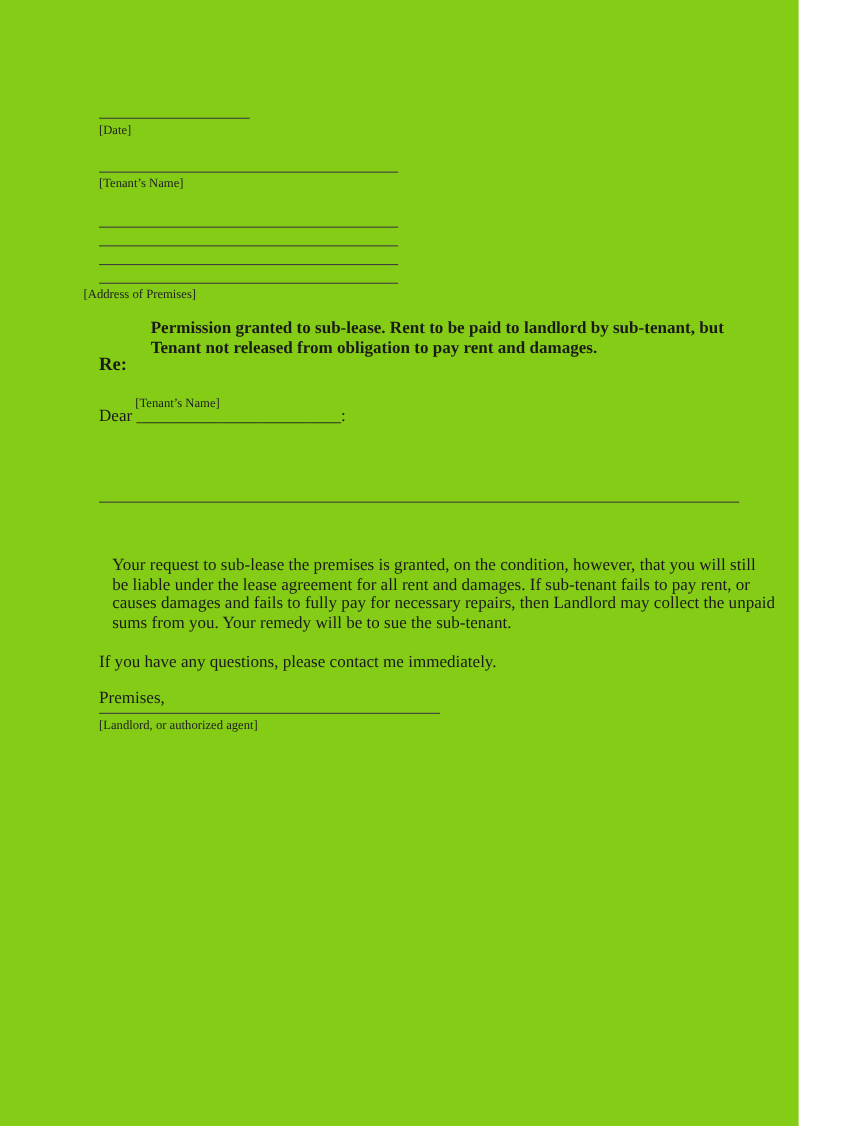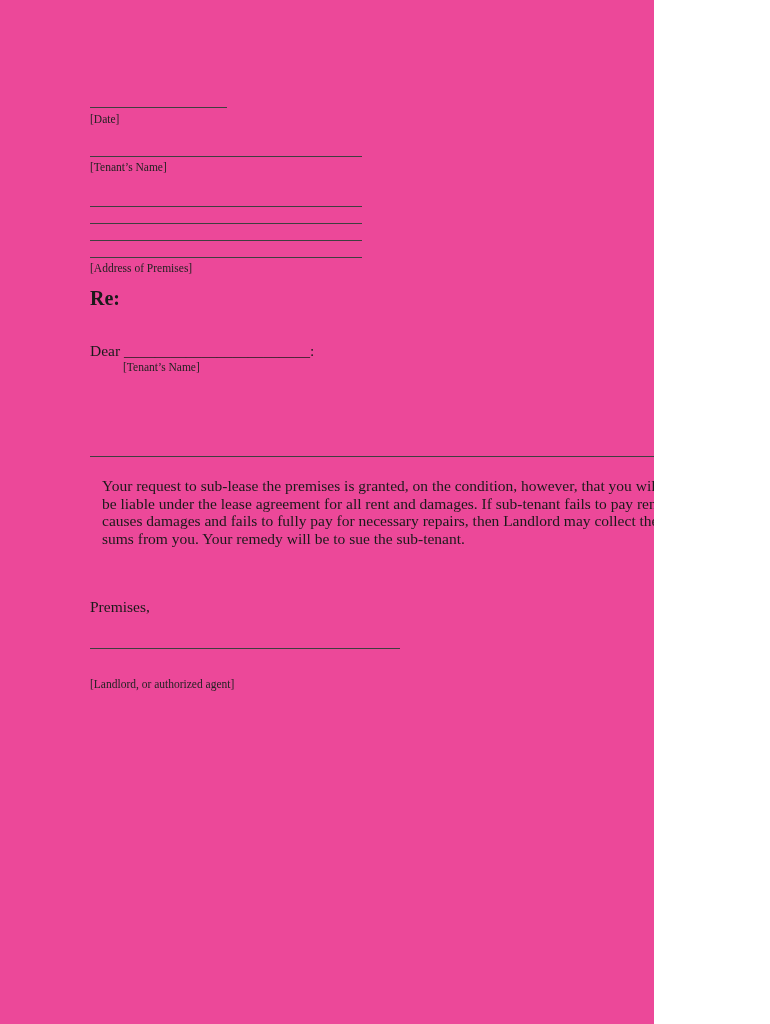--- a/index.html
+++ b/index.html
@@ -2,33 +2,34 @@
 <html><head>
 <meta charset="utf-8">
 <style>
   html, body {
     margin: 0;
     padding: 0;
     background: #ffffff;
   }
   .page {
     position: relative;
-    width: 654px;
+    width: 726px;
     height: 1024px;
-    background: #ec4899;
+    background: #84cc16;
     font-family: "Liberation Serif", serif;
     color: #1a1a1a;
     overflow: hidden;
   }
   .txt {
     position: absolute;
     font-size: 15.5px;
     line-height: 17.5px;
     white-space: pre-line;
     color: #1a1a1a;
+    margin-top: 28px;
   }
   .caption {
     position: absolute;
     font-size: 11.5px;
     line-height: 13.5px;
     white-space: pre;
     color: #222222;
   }
   .blank {
     position: absolute;
@@ -39,22 +40,23 @@
     position: absolute;
     left: 90px;
     top: 290px;
     width: 580px;
     display: flex;
     font-weight: bold;
   }
   .re-prefix {
     width: 47px;
     flex: 0 0 47px;
-    font-size: 20px;
+    font-size: 17px;
     line-height: 17.5px;
+    margin-top: 32px;
   }
   .re-text {
     font-size: 15.5px;
     line-height: 17.5px;
     white-space: pre-line;
   }
 </style>
 </head>
 <body>
 
@@ -63,36 +65,39 @@
   <div class="blank" style="left:90px; top:107px; width:137px;"></div>
   <div class="caption" style="left:90px; top:113px;">[Date]</div>
 
   <div class="blank" style="left:90px; top:156px; width:272px;"></div>
   <div class="caption" style="left:90px; top:161px;">[Tenant’s Name]</div>
 
   <div class="blank" style="left:90px; top:206px; width:272px;"></div>
   <div class="blank" style="left:90px; top:223px; width:272px;"></div>
   <div class="blank" style="left:90px; top:240px; width:272px;"></div>
   <div class="blank" style="left:90px; top:257px; width:272px;"></div>
-  <div class="caption" style="left:90px; top:262px;text-align:right;">[Address of Premises]</div>
+  <div class="caption" style="left:76px; top:262px;text-align:right;">[Address of Premises]</div>
 
   <div class="re-block">
     <div class="re-prefix">Re:</div>
+    <div class="re-text">Permission granted to sub-lease. Rent to be paid to landlord by sub-tenant, but
+Tenant not released from obligation to pay rent and damages.</div>
   </div>
 
   <div class="txt" style="left:90px; top:342px;">Dear ________________________:</div>
   <div class="caption" style="left:123px; top:361px;">[Tenant’s Name]</div>
 
 
   <div class="blank" style="left:90px; top:456px; width:582px;"></div>
 
   <div class="txt" style="left:102px; top:477px; width:660px;">Your request to sub-lease the premises is granted, on the condition, however, that you will still
 be liable under the lease agreement for all rent and damages.  If sub-tenant fails to pay rent, or
 causes damages and fails to fully pay for necessary repairs, then Landlord may collect the unpaid
 sums from you.  Your remedy will be to sue the sub-tenant.</div>
 
+  <div class="txt" style="left:90px; top:565px; width:640px;">If you have any questions, please contact me immediately.</div>
 
   <div class="txt" style="left:90px; top:598px;">Premises,</div>
 
   <div class="blank" style="left:90px; top:648px; width:310px;"></div>
-  <div class="caption" style="left:90px; top:678px;font-family:Liberation Serif, serif;">[Landlord, or authorized agent]</div>
+  <div class="caption" style="left:90px; top:654px;font-family:Liberation Serif, serif;">[Landlord, or authorized agent]</div>
 
 </div>
 
 </body></html>

